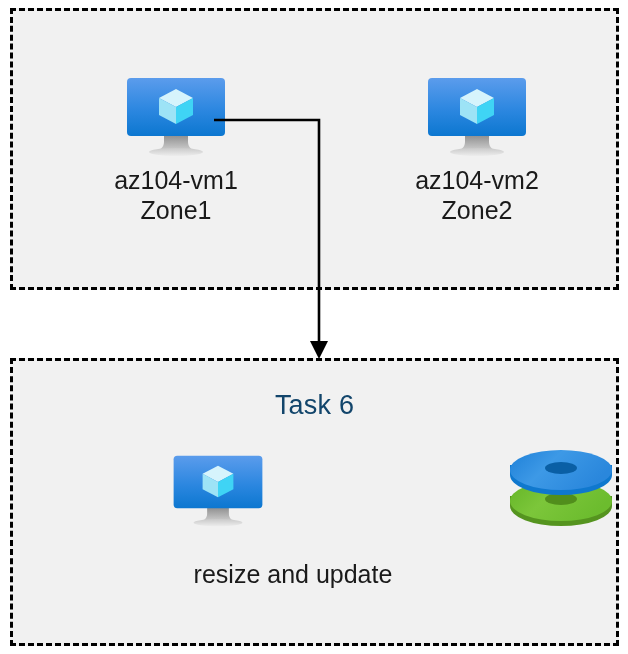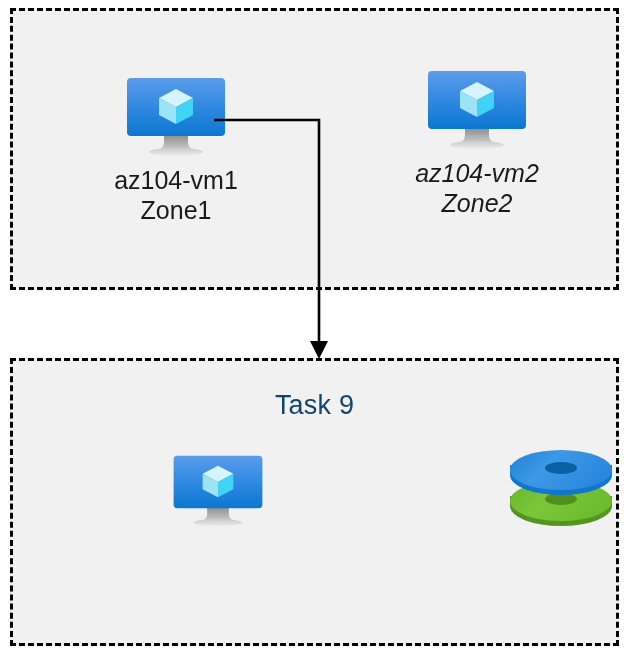--- a/index.html
+++ b/index.html
@@ -135,21 +135,21 @@
         <g transform="translate(53,29)">
           <polygon points="0,-17 17,-8 0,1 -17,-8" fill="#D6F4FC"></polygon>
           <polygon points="-17,-8 0,1 0,18 -17,9" fill="#9DE3F6"></polygon>
           <polygon points="17,-8 0,1 0,18 17,9" fill="#3FD4F5"></polygon>
         </g>
       </svg>
       <div class="node-label">az104-vm1
 Zone1</div>
     </div>
 
-    <div class="node" style="left: 354px; top: 59px; width: 220px; font-style: italic;">
+    <div class="node" style="left: 354px; top: 66px; width: 220px;">
       <svg class="vm-icon" width="106" height="80" viewBox="0 0 106 80">
         <defs>
           <linearGradient id="scr2" x1="0" y1="0" x2="0" y2="1">
             <stop offset="0%" stop-color="#5B9CEC"></stop>
             <stop offset="55%" stop-color="#2C87E0"></stop>
             <stop offset="100%" stop-color="#0C77D0"></stop>
           </linearGradient>
           <linearGradient id="stand2" x1="0" y1="0" x2="0" y2="1">
             <stop offset="0%" stop-color="#8A8A8A"></stop>
             <stop offset="100%" stop-color="#D8D8D8"></stop>
@@ -174,21 +174,21 @@
 
   </div>
 
   <svg id="connector">
     <polyline points="214,120 319,120 319,348" fill="none" stroke="#000000" stroke-width="2.6"></polyline>
     <polygon points="319,359 310,341 328,341" fill="#000000"></polygon>
   </svg>
 
   <div id="task2-box" class="task-box">
 
-    <div id="task2-title" class="task-title">Task 9</div>
+    <div id="task2-title" class="task-title">Task 6</div>
 
     <div id="task2-icon-row">
 
       <svg class="vm-icon" width="96" height="76" viewBox="0 0 106 80">
         <defs>
           <linearGradient id="scr3" x1="0" y1="0" x2="0" y2="1">
             <stop offset="0%" stop-color="#5B9CEC"></stop>
             <stop offset="55%" stop-color="#2C87E0"></stop>
             <stop offset="100%" stop-color="#0C77D0"></stop>
           </linearGradient>
@@ -233,16 +233,17 @@
 
         <g>
           <path d="M4 26 a51 20 0 0 0 102 0 v-10 h-102 z" fill="#0F78CE"></path>
           <ellipse cx="55" cy="21" rx="51" ry="20" fill="url(#dblue)"></ellipse>
           <ellipse cx="55" cy="19" rx="16" ry="6" fill="#0A5FA5"></ellipse>
         </g>
       </svg>
 
     </div>
 
+    <div id="task2-caption">resize and update</div>
 
   </div>
 
 </div>
 
 </body></html>

